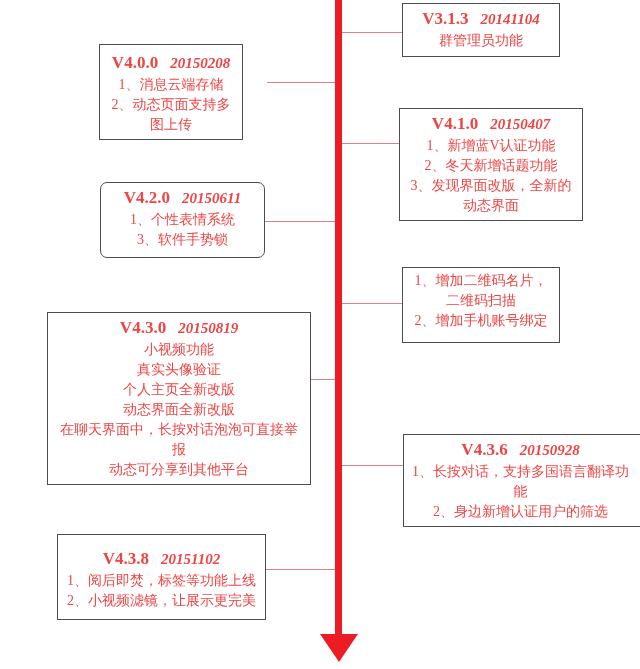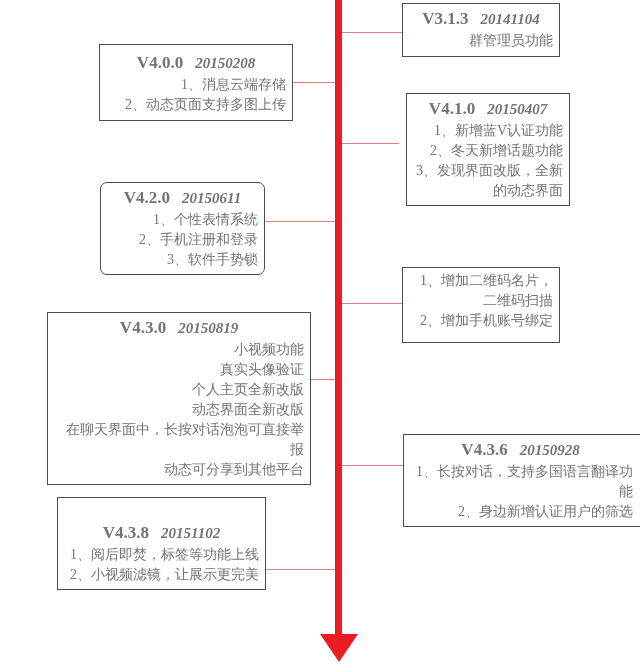--- a/index.html
+++ b/index.html
@@ -27,41 +27,41 @@
     position:absolute;
     height:1px;
     background:#e07f7f;
   }
   .box {
     position:absolute;
     box-sizing:border-box;
     background:#ffffff;
     border:1px solid #4d4d4d;
     padding:3px 6px 4px 6px;
-    color:#737373;
+    color:#ef4444;
   }
   .hdr {
     text-align:center;
     line-height:23px;
     white-space:nowrap;
   }
   .ver {
     font-weight:bold;
     font-size:17px;
   }
   .date {
     font-weight:bold;
     font-style:italic;
     font-size:15px;
     margin-left:8px;
   }
   .line {
     font-size:14px;
     line-height:20px;
-    text-align:right;
+    text-align:center;
   }
 </style>
 </head>
 <body>
 
 <div id="canvas" style="background: rgb(255, 255, 255);">
 
   <div class="shaft" style="background: rgb(236, 28, 36);"></div>
   <div class="arrowhead" style="border-top-color: rgb(236, 28, 36);"></div>
 
@@ -75,46 +75,45 @@
   <div class="connector" style="left: 266px; top: 569px; width: 69px; background: rgb(224, 127, 127);"></div>
 
   <div class="box" style="left: 402px; top: 3px; width: 158px; min-height: 54px; border-color: rgb(77, 77, 77);">
     <div class="hdr">
       <span class="ver">V3.1.3</span>
       <span class="date">20141104</span>
     </div>
     <div class="line">群管理员功能</div>
   </div>
 
-  <div class="box" style="left: 99px; top: 44px; width: 194px; min-height: 77px; padding-top: 6px; border-color: rgb(77, 77, 77);">
+  <div class="box" style="left: 99px; top: 44px; width: 144px; min-height: 77px; padding-top: 6px; border-color: rgb(77, 77, 77);">
     <div class="hdr">
       <span class="ver">V4.0.0</span>
       <span class="date">20150208</span>
     </div>
     <div class="line">1、消息云端存储</div>
     <div class="line">2、动态页面支持多图上传</div>
   </div>
 
-  <div class="box" style="left: 399px; top: 93px; width: 164px; min-height: 100px; border-color: rgb(77, 77, 77); margin-left: 7px;">
+  <div class="box" style="left: 399px; top: 108px; width: 184px; min-height: 100px; border-color: rgb(77, 77, 77);">
     <div class="hdr">
       <span class="ver">V4.1.0</span>
       <span class="date">20150407</span>
     </div>
     <div class="line">1、新增蓝V认证功能</div>
     <div class="line">2、冬天新增话题功能</div>
     <div class="line">3、发现界面改版，全新的动态界面</div>
   </div>
 
   <div class="box" style="left: 100px; top: 182px; width: 165px; min-height: 76px; border-color: rgb(77, 77, 77); border-radius: 7px;">
     <div class="hdr">
       <span class="ver">V4.2.0</span>
       <span class="date">20150611</span>
     </div>
     <div class="line">1、个性表情系统</div>
-    <div class="line">2、手机注册和登录</div>
     <div class="line">3、软件手势锁</div>
   </div>
 
   <div class="box" style="left: 402px; top: 267px; width: 158px; min-height: 76px; border-color: rgb(77, 77, 77);">
     <div class="line">1、增加二维码名片，二维码扫描</div>
     <div class="line">2、增加手机账号绑定</div>
   </div>
 
   <div class="box" style="left: 3px; top: 312px; width: 264px; min-height: 143px; border-color: rgb(77, 77, 77); margin-left: 44px;">
     <div class="hdr">
@@ -131,21 +130,21 @@
 
   <div class="box" style="left: 403px; top: 434px; width: 250px; min-height: 68px; padding-left: 4px; padding-right: 19px; border-color: rgb(77, 77, 77);">
     <div class="hdr">
       <span class="ver">V4.3.6</span>
       <span class="date">20150928</span>
     </div>
     <div class="line">1、长按对话，支持多国语言翻译功能</div>
     <div class="line">2、身边新增认证用户的筛选</div>
   </div>
 
-  <div class="box" style="left: 57px; top: 497px; width: 209px; min-height: 86px; padding-top: 23px; border-color: rgb(77, 77, 77);">
+  <div class="box" style="left: 57px; top: 534px; width: 209px; min-height: 86px; padding-top: 12px; border-color: rgb(77, 77, 77);">
     <div class="hdr">
       <span class="ver">V4.3.8</span>
       <span class="date">20151102</span>
     </div>
     <div class="line">1、阅后即焚，标签等功能上线</div>
     <div class="line">2、小视频滤镜，让展示更完美</div>
   </div>
 
 </div>
 

